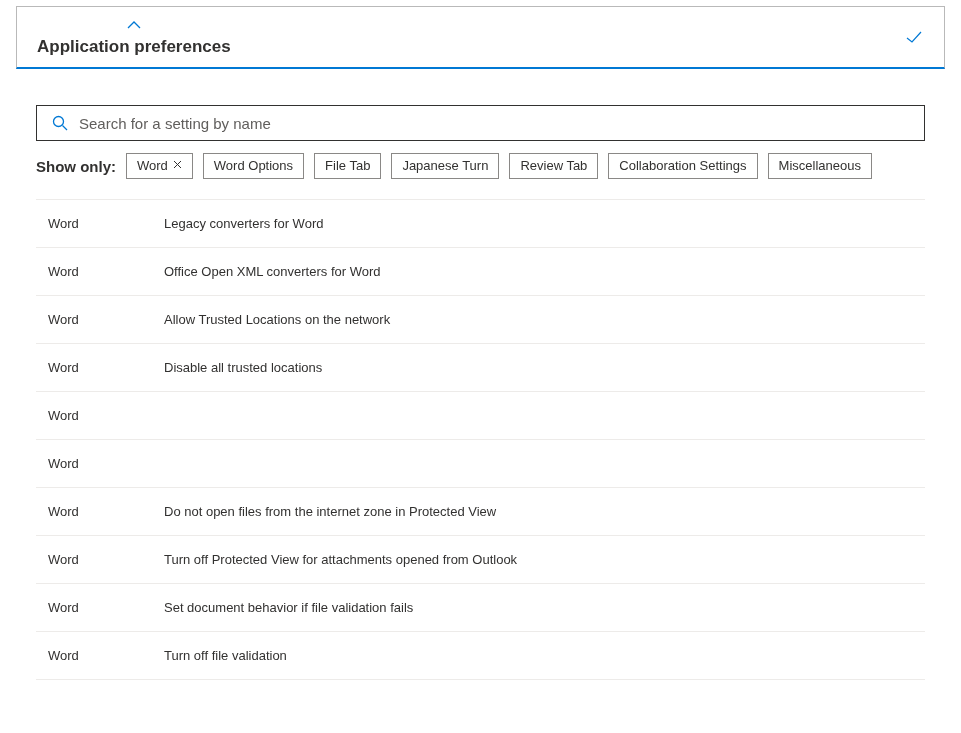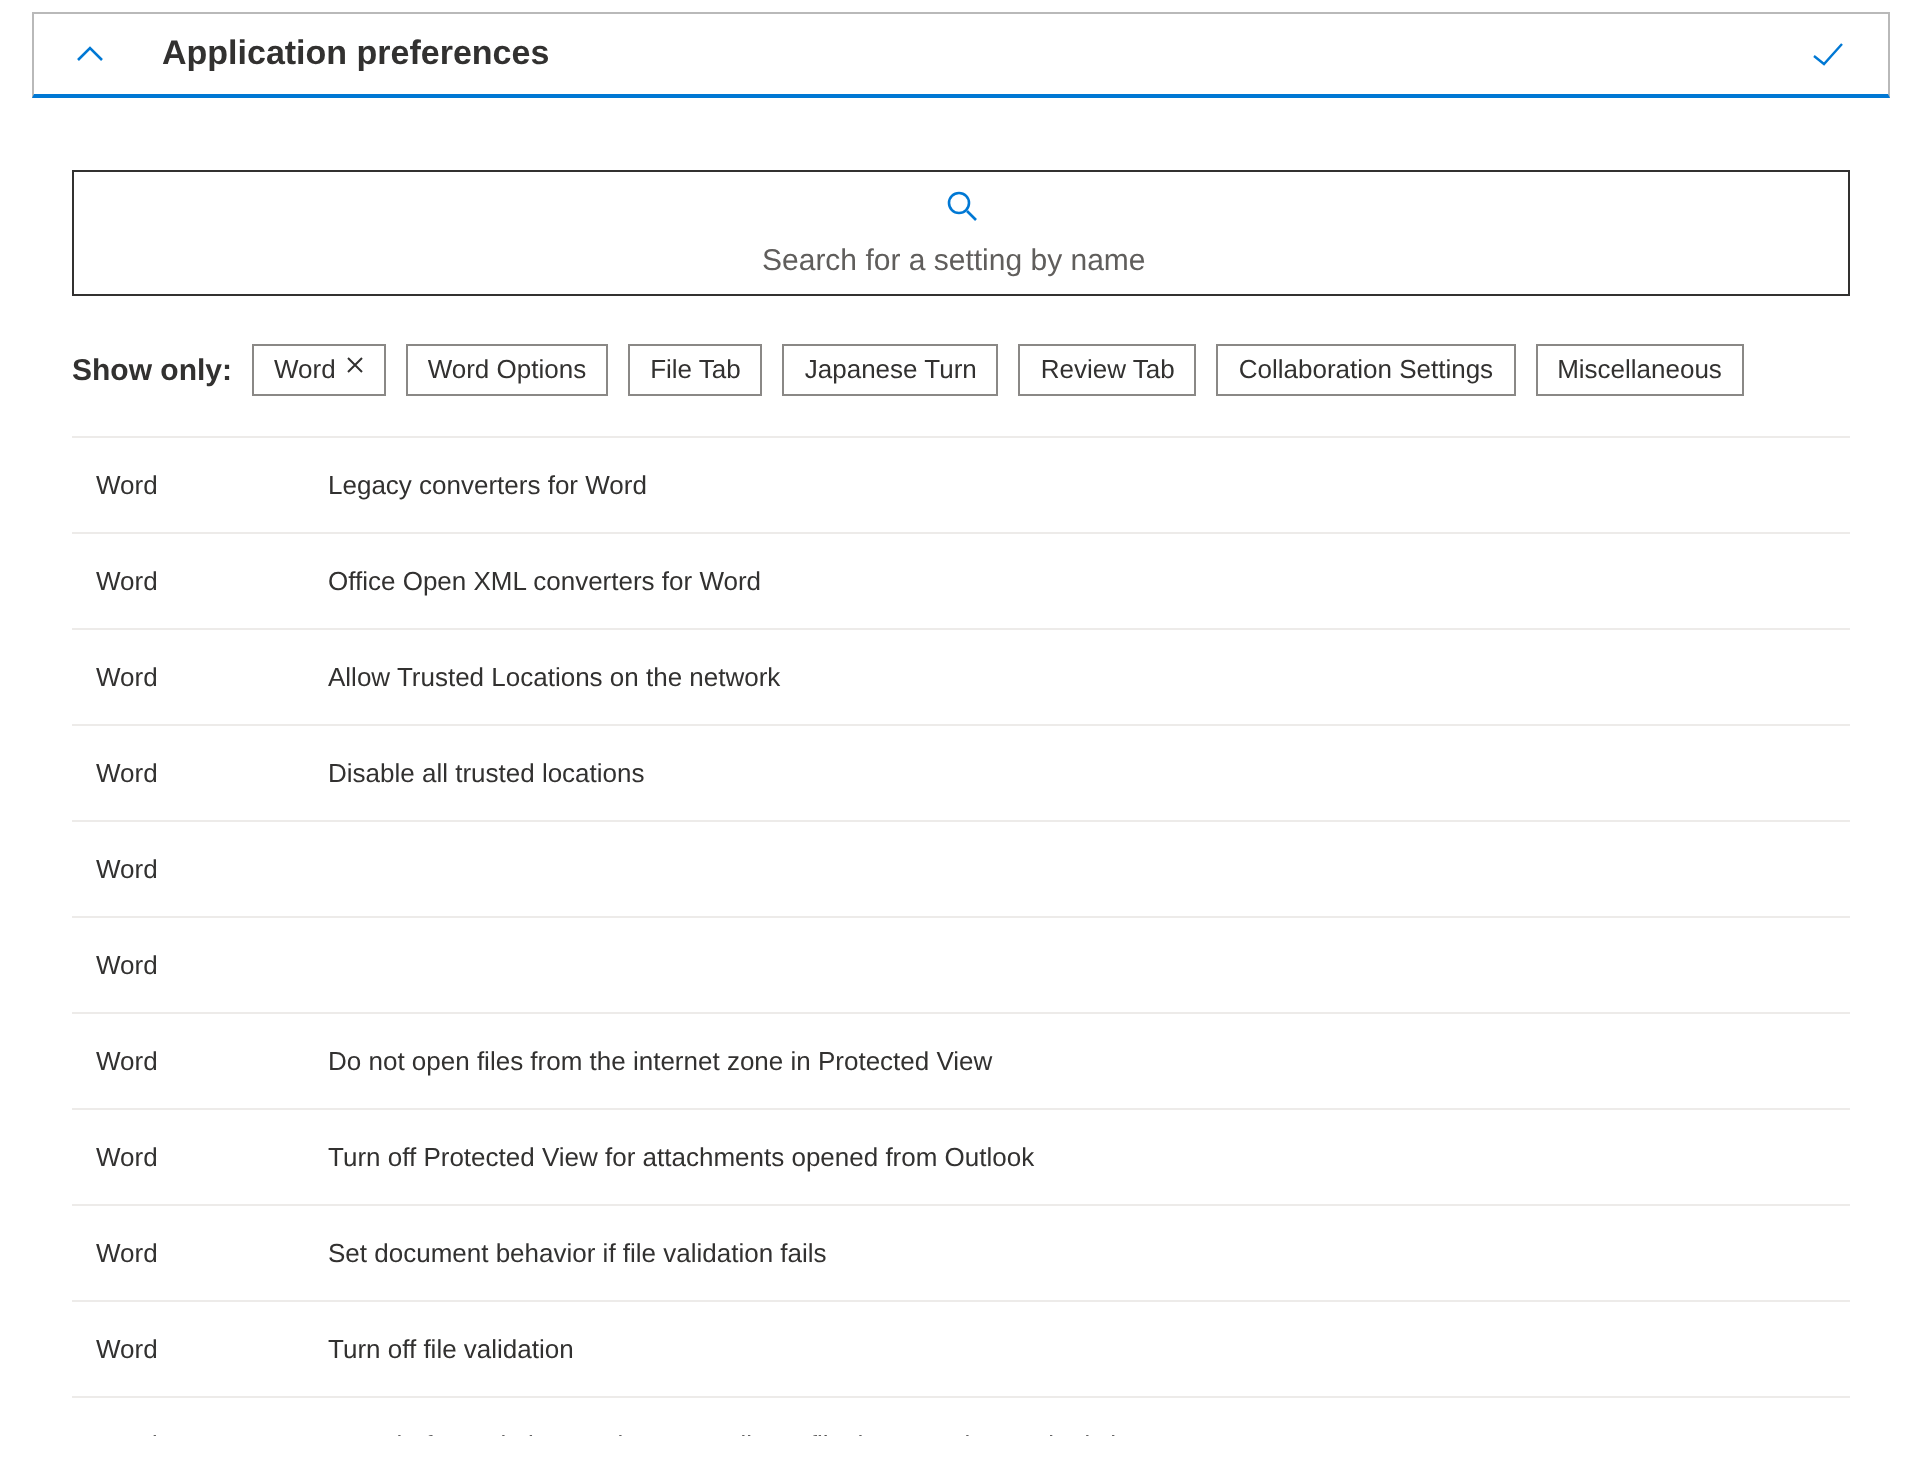--- a/index.html
+++ b/index.html
@@ -18,21 +18,22 @@
       border-bottom: 2px solid #0078d4;
       margin: 6px 16px 0 16px;
       padding: 10px 20px 10px 20px;
       display: flex;
       align-items: center;
       justify-content: space-between;
     }
     .header-left {
       display: flex;
       align-items: center;
-      gap: 28px;
+      gap: 4px;
+      flex-direction: column;
     }
     .header-title {
       font-size: 17px;
       font-weight: 600;
       color: #323130;
     }
     .chevron-up {
       color: #0078d4;
       font-size: 16px;
       display: inline-flex;
@@ -46,41 +47,40 @@
     }
     .main-content {
       padding: 36px 36px 0 36px;
     }
     .search-wrapper {
       border: 1px solid #323130;
       display: flex;
       align-items: center;
       padding: 8px 14px;
       gap: 10px;
-      flex-direction: column;
     }
     .search-icon {
       color: #0078d4;
       font-size: 16px;
       display: inline-flex;
       align-items: center;
     }
     .search-input {
       border: none;
       outline: none;
       font-size: 15px;
       color: #605e5c;
       flex: 1;
       background: transparent;
     }
     .search-input::placeholder {
       color: #605e5c;
     }
     .filter-row {
-      margin-top: 24px;
+      margin-top: 12px;
       display: flex;
       align-items: center;
       gap: 10px;
       flex-wrap: wrap;
     }
     .filter-label {
       font-size: 15px;
       font-weight: 600;
       color: #323130;
     }

